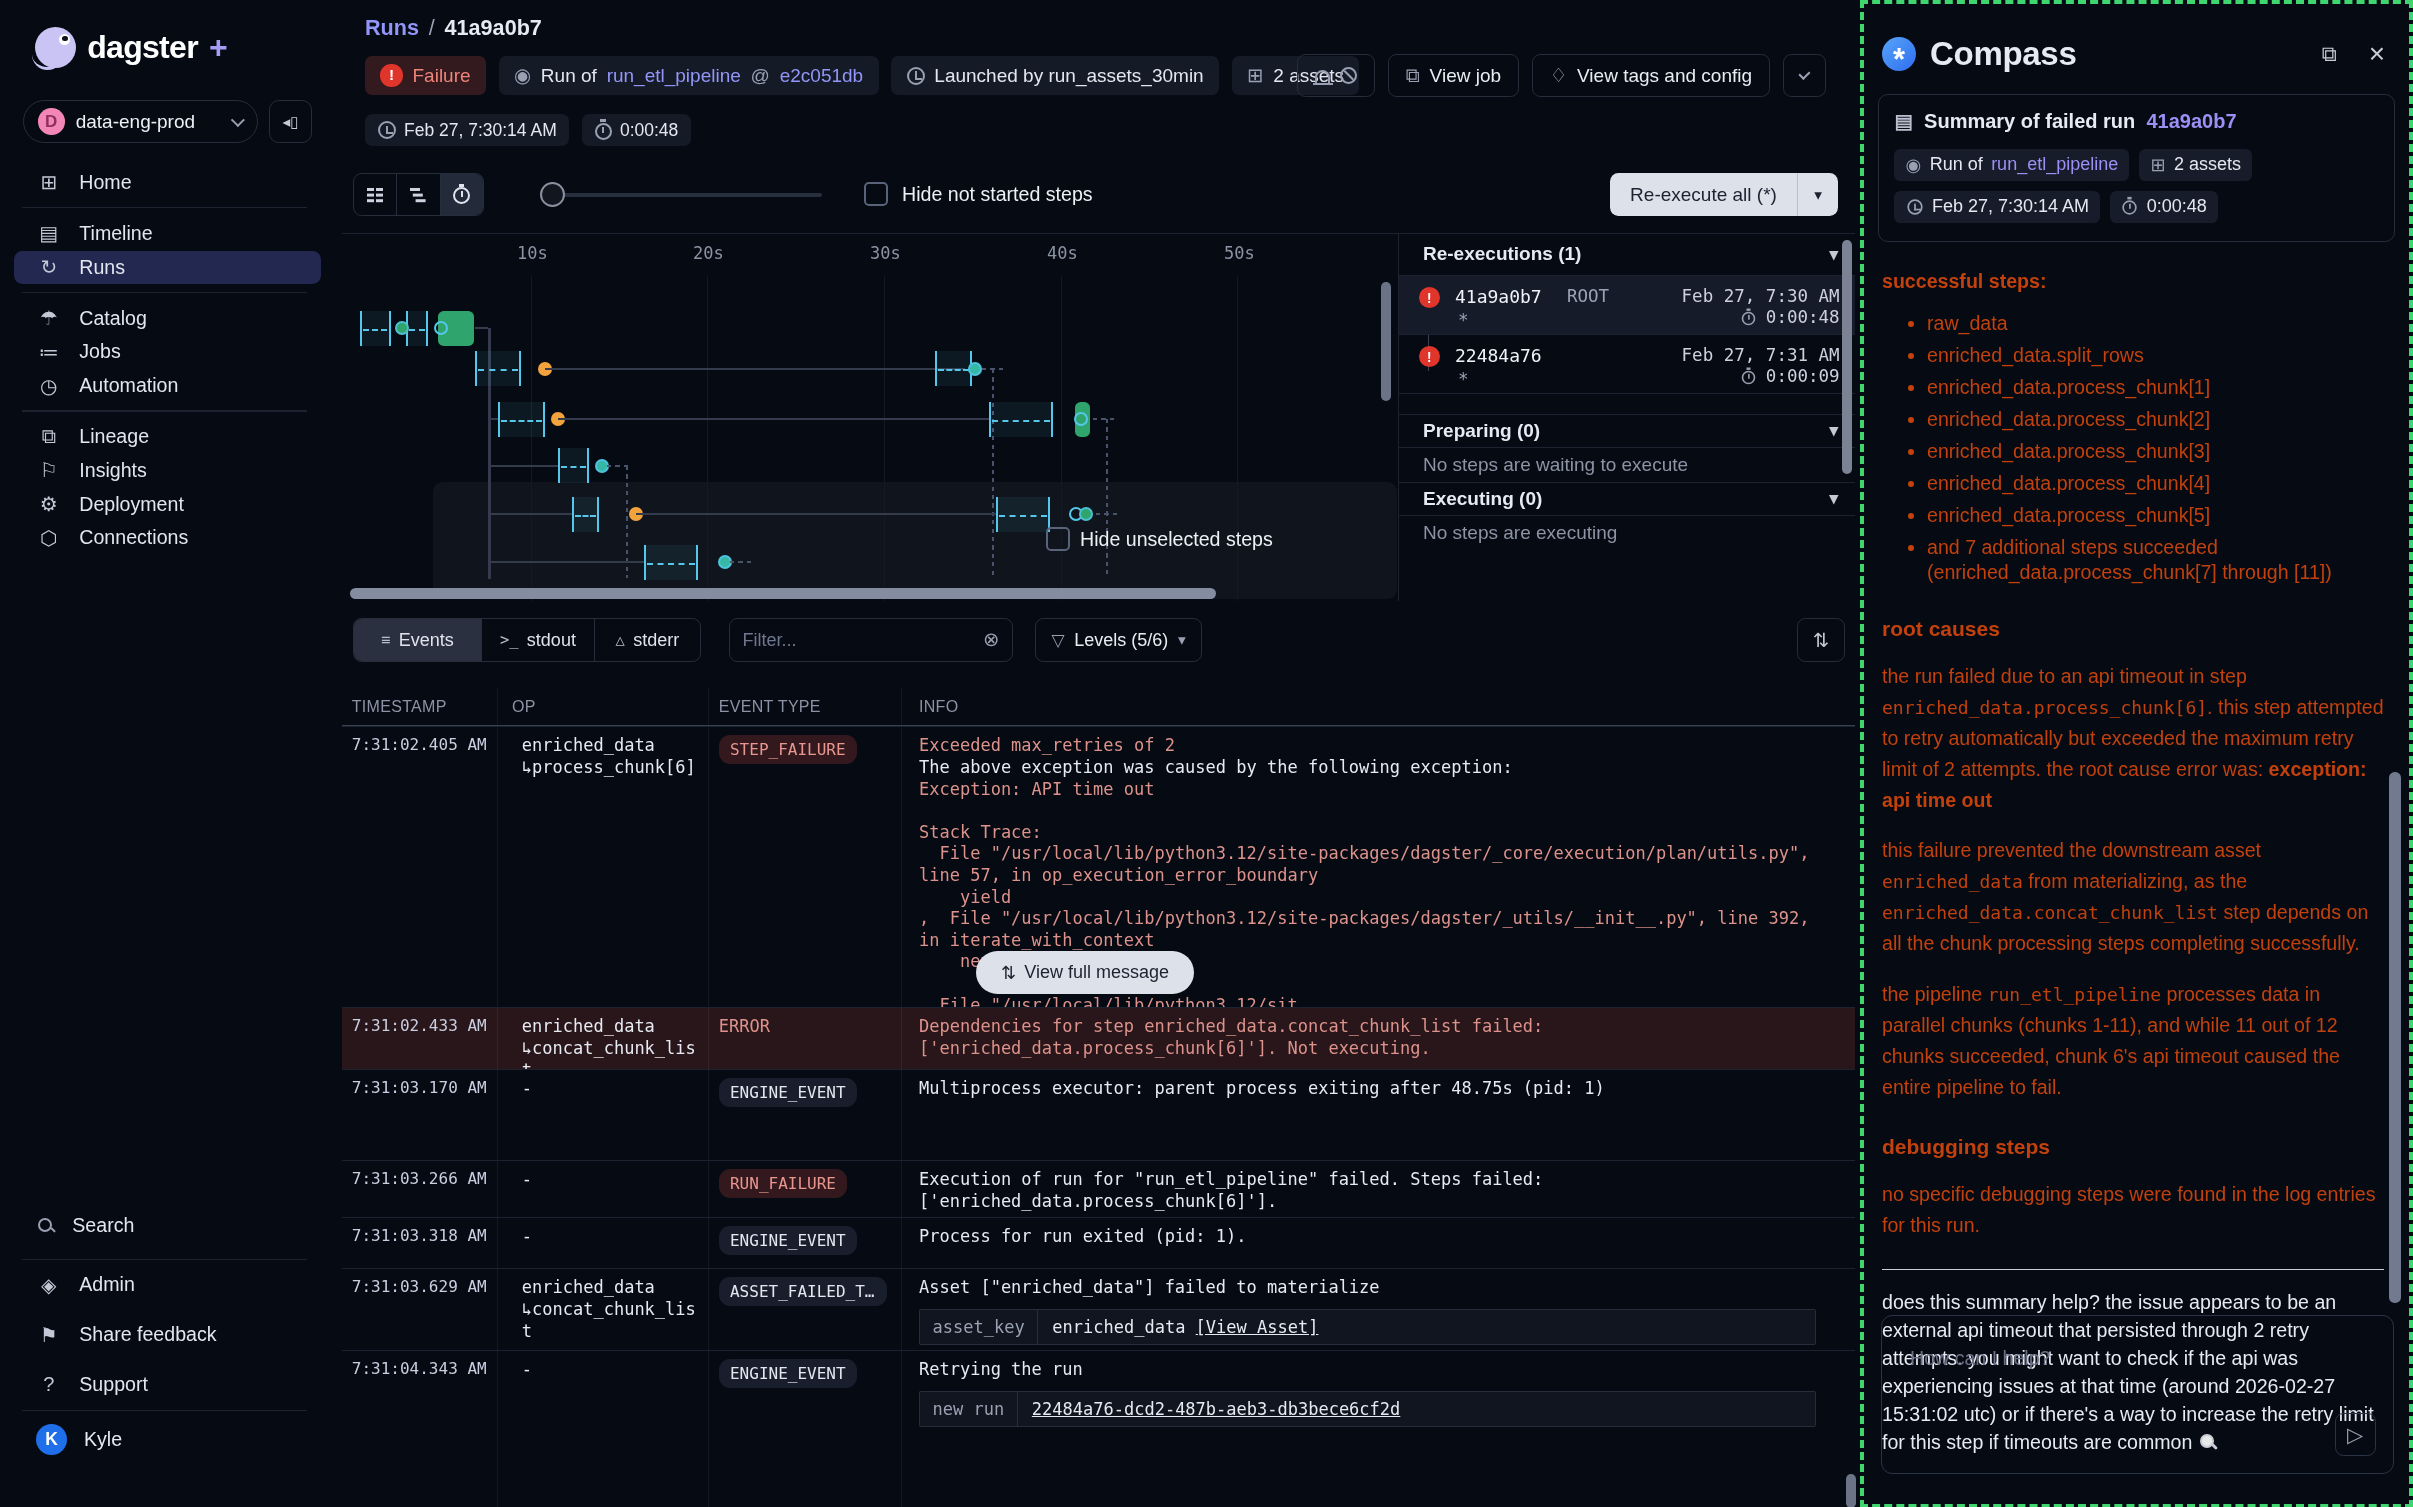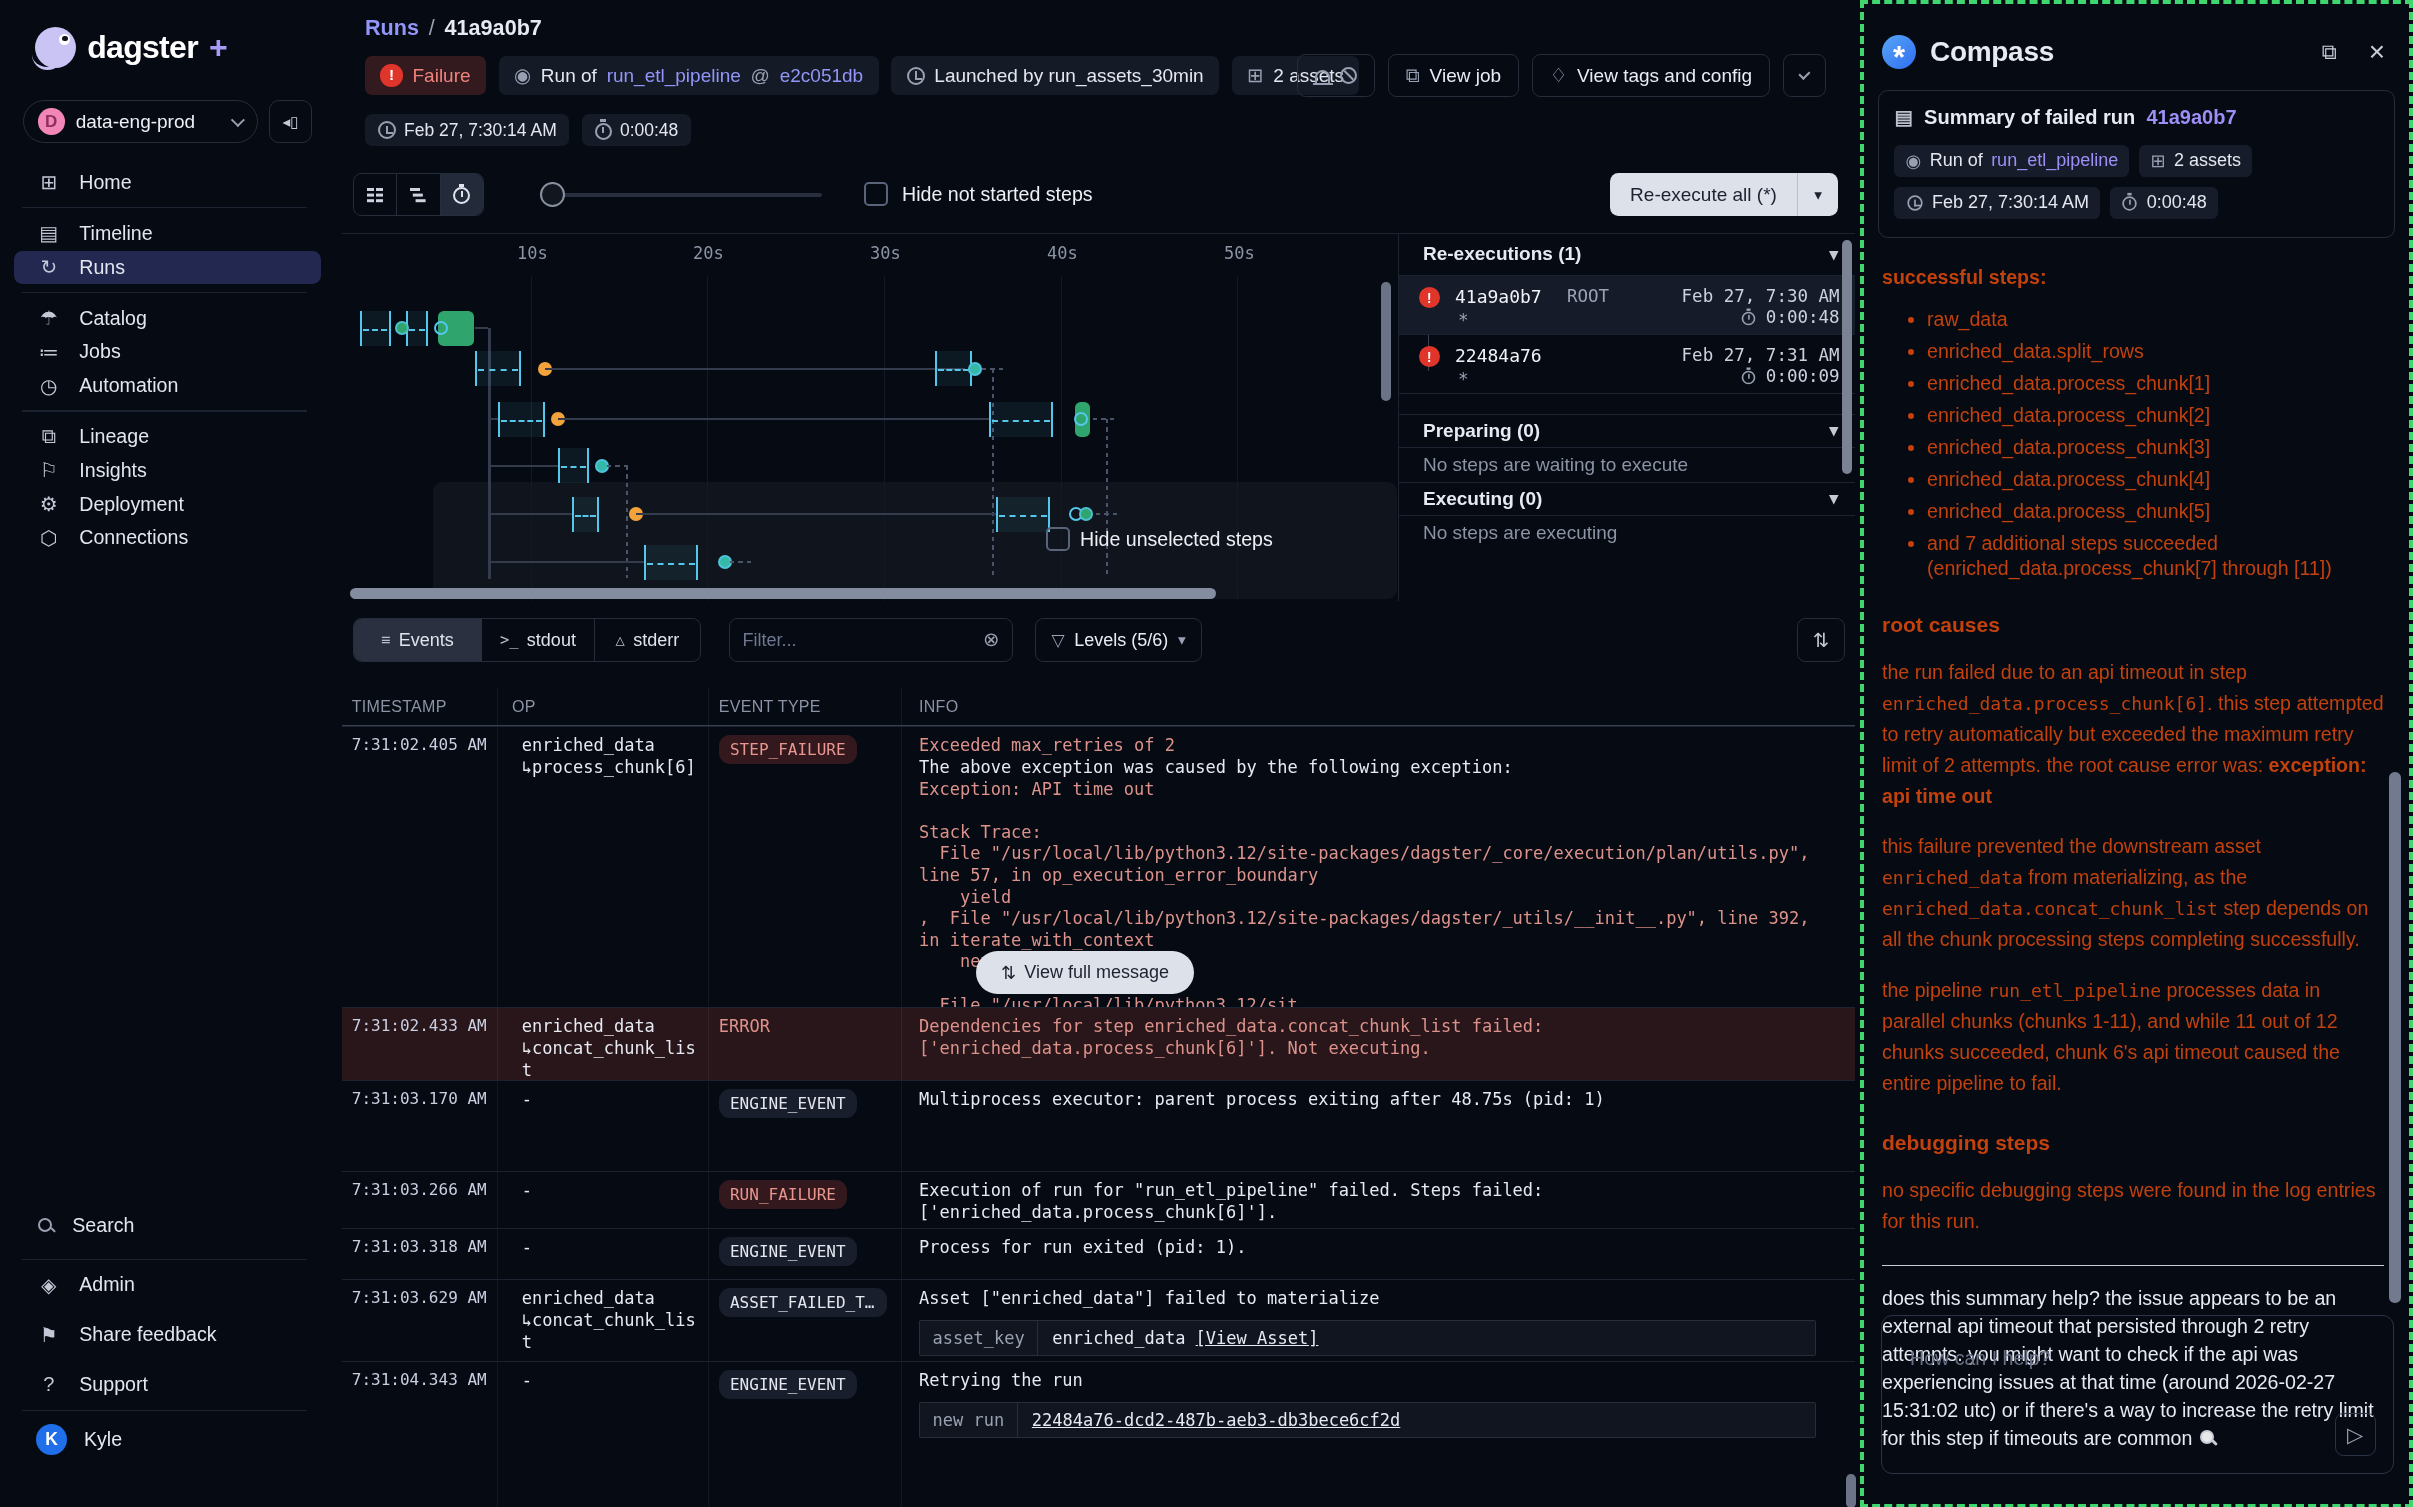--- a/index.html
+++ b/index.html
@@ -156,21 +156,21 @@
   .meta{margin-top:9.8px;width:897px;max-width:100%;height:36px;border:1.4px solid var(--border);background:#10151f;display:flex;font-family:var(--mono);font-size:17px;border-radius:1.4px;}
   .meta .k{padding:0 12.6px;line-height:34px;color:#99a1b3;border-right:1.4px solid var(--border);white-space:nowrap;}
   .meta .v{padding:0 14px;line-height:34px;color:#e7eaf2;white-space:nowrap;}
   .meta .v a{color:#e7eaf2;text-decoration:underline;}
   #view-full{left:976px;top:951px;width:218px;height:43px;background:var(--light);border-radius:21.6px;color:#1d2230;font-size:18px;font-weight:500;display:flex;align-items:center;justify-content:center;gap:8.4px;border:none;}
   #e-vscroll{position:absolute;left:1846px;top:1474px;width:9.8px;height:34px;background:#6b7487;border-radius:4.9px;}
   
   #compass{left:1860px;top:0;width:553px;height:1508px;border:4.2px dashed #3fd66f;background:var(--bg);}
   .cp-hdr{display:flex;align-items:center;gap:14px;margin:31px 24px 0 18px;}
   .cp-ic{width:34px;height:34px;border-radius:50%;background:linear-gradient(135deg,#57a5f8,#2f6ef0);color:#fff;display:flex;align-items:center;justify-content:center;font-size:31px;font-weight:bold;line-height:0;padding-top:11.2px;}
-  .cp-title{font-size:28px;font-weight:bold;flex:1;letter-spacing:-0.3px;}
+  .cp-title{font-size:33px;font-weight:bold;flex:1;letter-spacing:-0.3px;}
   .cp-open{font-size:21px;color:#c9cdd8;margin-right:18px;}
   .cp-close{font-size:28px;color:#c9cdd8;line-height:1;}
   .cp-card{margin:21px 14px 0 14px;border:1.4px solid var(--border);border-radius:9.8px;padding:15.4px 15.4px 18px 15.4px;}
   .cp-card-title{display:flex;align-items:center;gap:11.2px;font-size:20px;font-weight:600;}
   .cp-card-title .doc{color:#b9bfce;font-size:19.6px;}
   .cp-card-title .rid{color:#9d8ff6;}
   .cp-badges{display:flex;flex-wrap:wrap;gap:9.8px;margin-top:15.4px;}
   .cp-pill{height:32px;background:var(--pill2);border-radius:6.3px;display:flex;align-items:center;gap:8.4px;padding:0 11.2px;font-size:18px;color:#e4e7ef;}
   .cp-pill .ic-clock,.cp-pill .ic-stop{transform:scale(0.85);}
   .cp-pill .tic{color:var(--gray);font-size:18px;}
@@ -532,21 +532,21 @@
             <div class="iline salmon"> </div>
             <div class="iline salmon">Stack Trace:</div>
             <div class="iline salmon">  File "/usr/local/lib/python3.12/site-packages/dagster/_core/execution/plan/utils.py", line 57, in op_execution_error_boundary</div>
             <div class="iline salmon">    yield</div>
             <div class="iline salmon">,  File "/usr/local/lib/python3.12/site-packages/dagster/_utils/__init__.py", line 392, in iterate_with_context</div>
             <div class="iline salmon">    next(generator)</div>
             <div class="iline salmon">        ^^^^^^^^^^^^^^^</div>
             <div class="iline salmon">  File "/usr/local/lib/python3.12/sit</div>
           </div>
         </div>
-        <div class="erow maroon" style="height: 73px;">
+        <div class="erow maroon" style="height: 62px;">
           <div class="ecell">
             <div class="ets">7:31:02.433 AM</div>
           </div>
           <div class="ecell">
             <div class="eop">enriched_data</div>
             <div class="eop op2">↳concat_chunk_list</div>
           </div>
           <div class="ecell">
             <div class="etype-txt">ERROR</div>
           </div>

